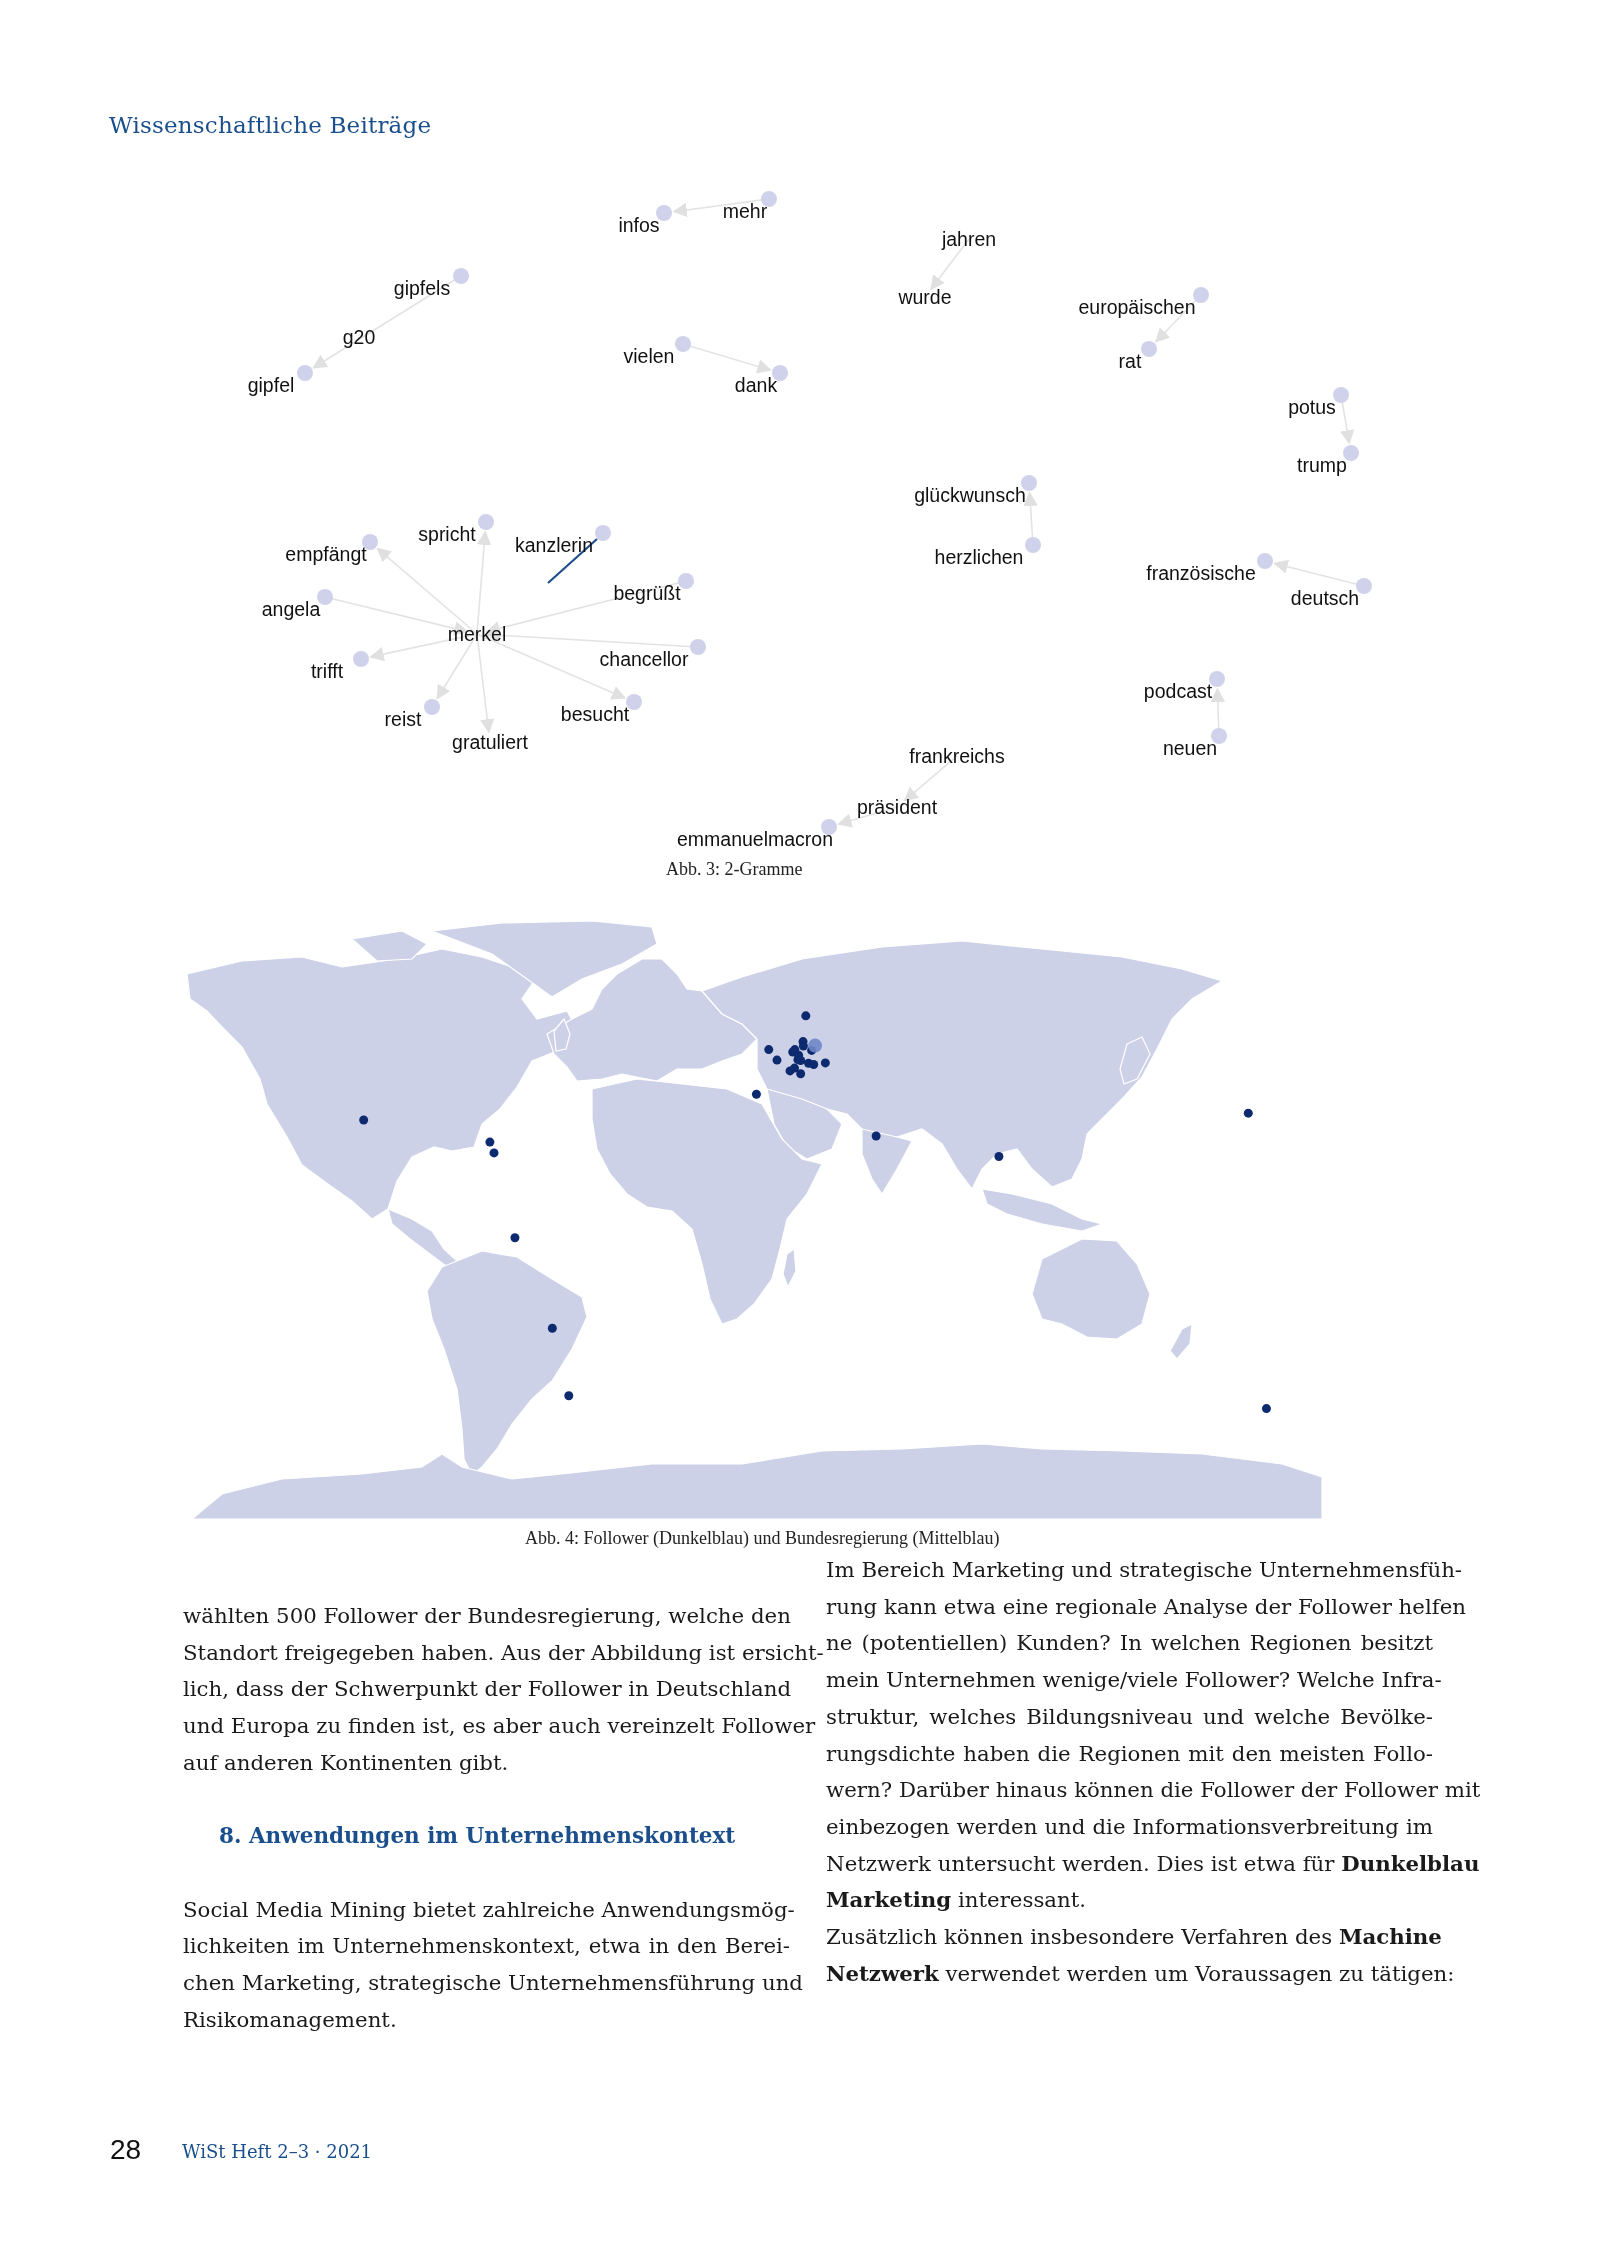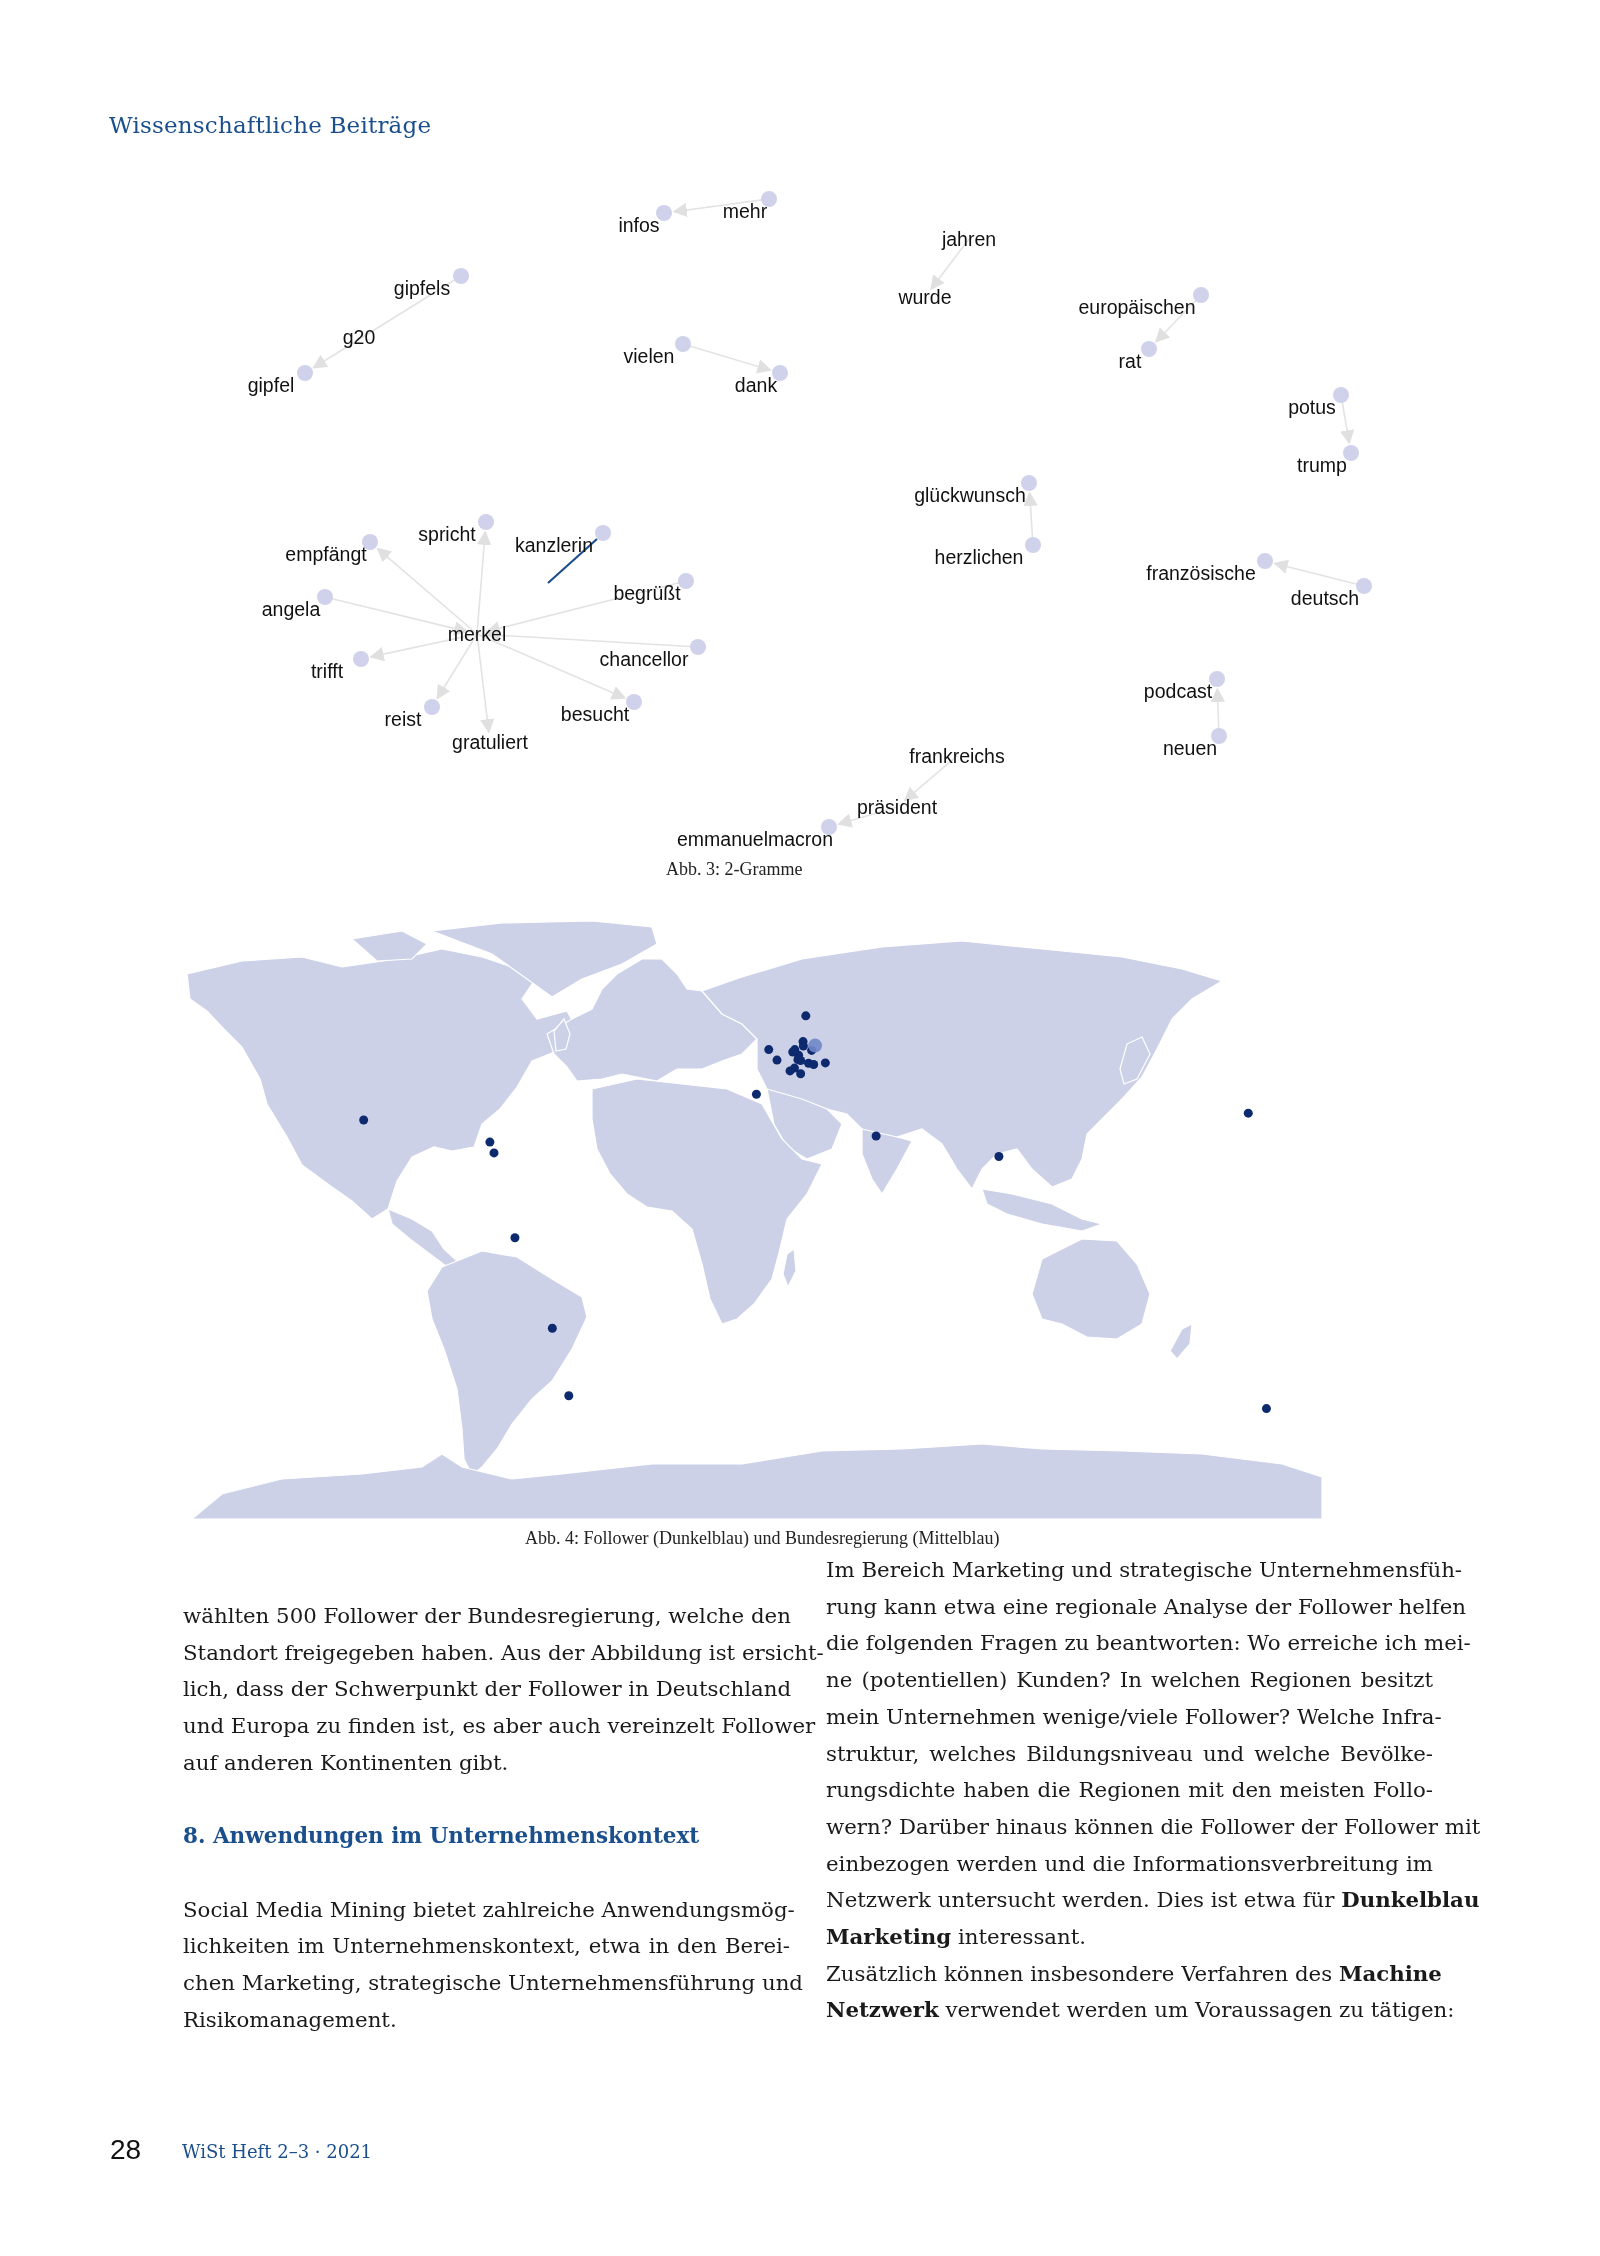--- a/index.html
+++ b/index.html
@@ -6,21 +6,21 @@
   body{width:1600px;height:2256px;position:relative;overflow:hidden;font-family:"DejaVu Serif",serif;color:#1a1a1a;}
   .abs{position:absolute;}
   .running-head{left:109px;top:112px;font-family:"DejaVu Serif",serif;font-size:23px;color:#1b4f8c;letter-spacing:0.2px;}
   #graph{position:absolute;left:0;top:150px;width:1600px;height:720px;}
   .node-label{font-family:"Liberation Sans",sans-serif;font-size:19.5px;fill:#111;}
   .caption{font-family:Liberation Serif, serif;font-size:18px;color:#222;white-space:nowrap;}
   #map{position:absolute;left:182px;top:919px;width:1258px;height:602px;}
   .col{position:absolute;width:607px;font-family:"DejaVu Serif",serif;font-size:21.3px;line-height:36.7px;color:#1a1a1a;text-align:justify;}
   .line{display:block;text-align:justify;text-align-last:justify;white-space:nowrap;}
   .line.last{text-align-last:left;}
-  .heading{color:#1b4f8c;font-weight:bold;font-size:21.5px;}
+  .heading{color:#1b4f8c;font-weight:bold;font-size:21.5px;margin-left:36px;}
   .footer-num{left:110px;top:2134px;font-family:"Liberation Sans",sans-serif;font-size:28px;color:#111;}
   .footer-journal{left:182px;top:2141px;font-family:"DejaVu Serif",serif;font-size:18px;color:#1b4f8c;}
 </style>
 </head>
 <body>
 
 <div class="abs running-head">Wissenschaftliche Beiträge</div>
 
 <svg id="graph" viewBox="0 0 1600 720" xmlns="http://www.w3.org/2000/svg">
   <defs>
@@ -204,21 +204,20 @@
       <span class="line"><span>lichkeiten im Unternehmenskontext, etwa in den Berei-</span></span>
       <span class="line"><span>chen Marketing, strategische Unternehmensführung und</span></span>
       <span class="line last"><span>Risikomanagement.</span></span>
     </div>
 </div>
 
 <div class="col" style="left:826px;top:1552px;">
   <div id="right-lines">
       <span class="line"><span>Im Bereich Marketing und strategische Unternehmensfüh-</span></span>
       <span class="line"><span>rung kann etwa eine regionale Analyse der Follower helfen</span></span>
-      <span class="line"><span>die folgenden Fragen zu beantworten: Wo erreiche ich mei-</span></span>
       <span class="line"><span>ne (potentiellen) Kunden? In welchen Regionen besitzt</span></span>
       <span class="line"><span>mein Unternehmen wenige/viele Follower? Welche Infra-</span></span>
       <span class="line"><span>struktur, welches Bildungsniveau und welche Bevölke-</span></span>
       <span class="line"><span>rungsdichte haben die Regionen mit den meisten Follo-</span></span>
       <span class="line"><span>wern? Darüber hinaus können die Follower der Follower mit</span></span>
       <span class="line"><span>einbezogen werden und die Informationsverbreitung im</span></span>
       <span class="line"><span>Netzwerk untersucht werden. Dies ist etwa für </span><strong>Dunkelblau</strong></span>
       <span class="line last"><strong>Marketing</strong><span> interessant.</span></span>
       <span class="line"><span>Zusätzlich können insbesondere Verfahren des </span><strong>Machine</strong></span>
       <span class="line"><strong>Netzwerk</strong><span> verwendet werden um Voraussagen zu tätigen:</span></span>

